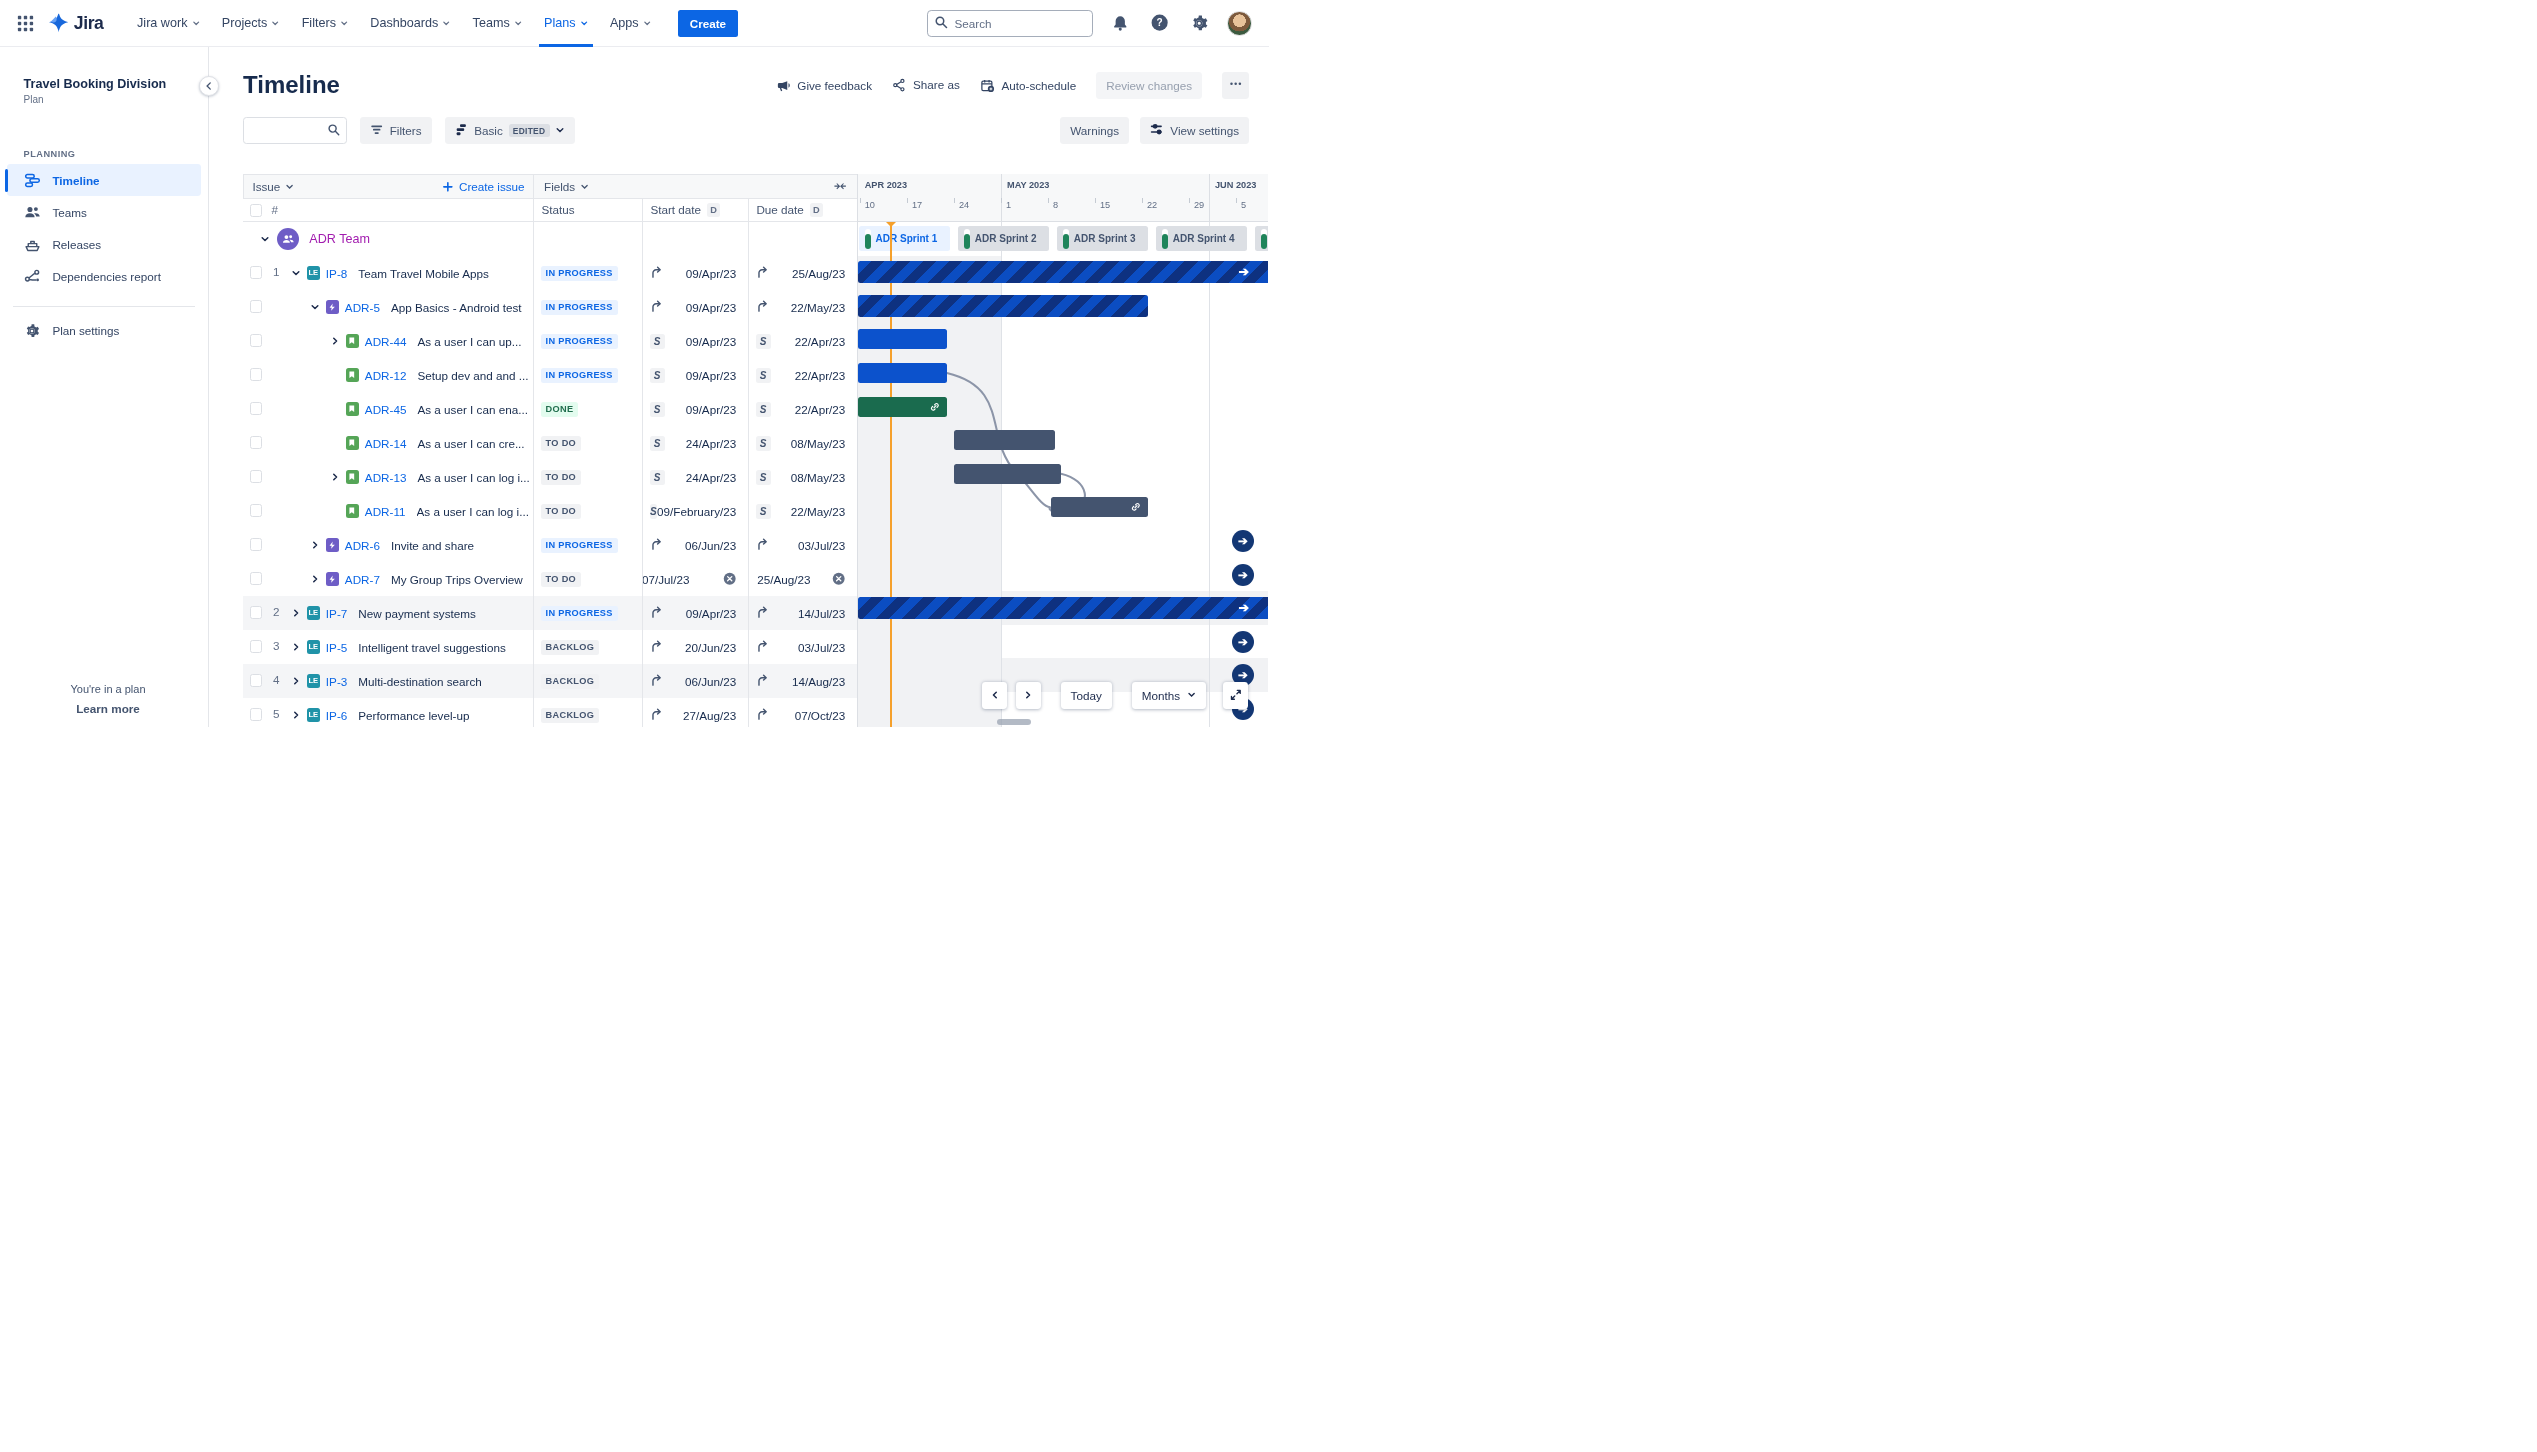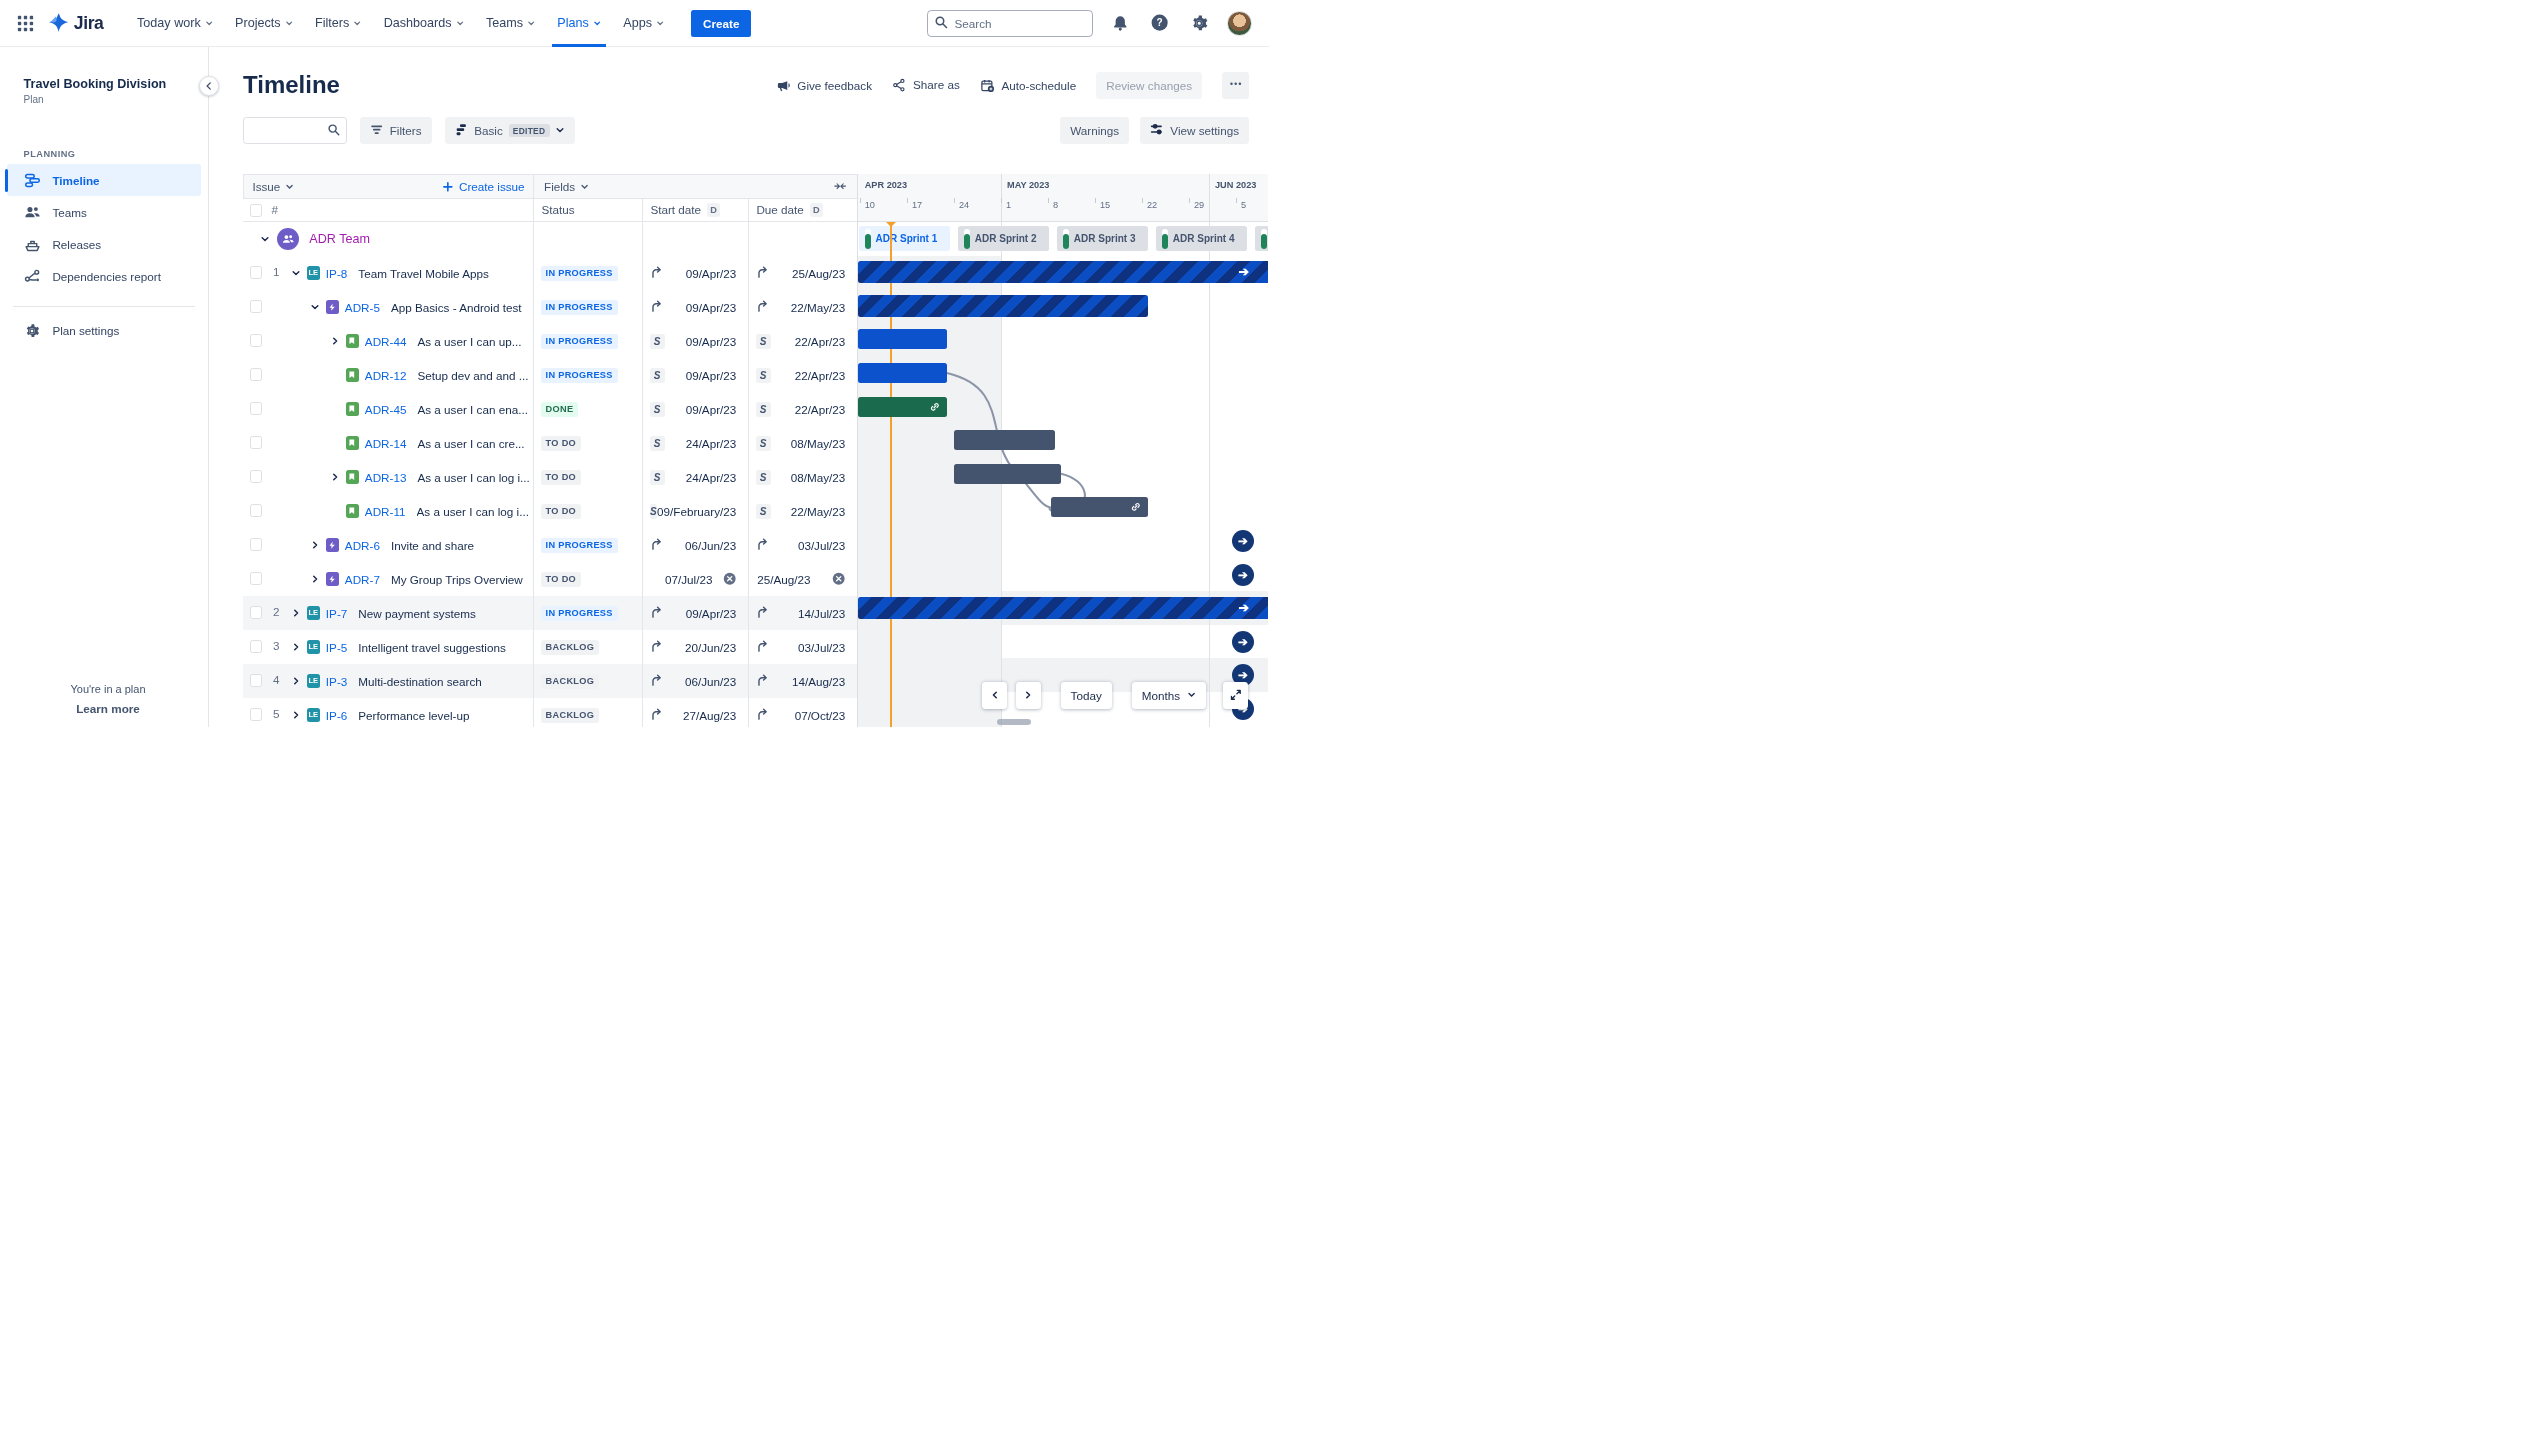--- a/index.html
+++ b/index.html
@@ -184,21 +184,21 @@
       </div>
       <div class="logo">
         <svg width="20" height="20" viewBox="0 0 24 24">
           <path fill="#1868DB" d="M12 1c1.6 5.4 4 8 9.6 9.6l1.4.4-1.4.4C16 13 13.6 15.6 12 21l-.4 2-.4-2C9.6 15.6 7.2 13 1.6 11.4L0 11l1.6-.4C7.2 9 9.6 6.4 11.2 1z"></path>
           <path fill="#66A1F5" d="M8.2 4.2 4.4 8 2 10.4c2.1 1 4.7 1.4 6.2-.2 1.6-1.6 1.2-4.1 0-6z"></path>
         </svg>
         <span class="logo-text">Jira</span>
       </div>
       <nav class="nav-items">
           <div class="nav-item">
-            <span>Today work</span>
+            <span>Jira work</span>
             <span class="chev"><svg width="8.4" height="8.4" viewBox="0 0 16 16" fill="none" stroke="currentColor" stroke-width="2.4" stroke-linecap="round" stroke-linejoin="round">
                 <path d="M3.5 6l4.5 4.5L12.5 6"></path>
               </svg></span>
           </div>
           <div class="nav-item">
             <span>Projects</span>
             <span class="chev"><svg width="8.4" height="8.4" viewBox="0 0 16 16" fill="none" stroke="currentColor" stroke-width="2.4" stroke-linecap="round" stroke-linejoin="round">
                 <path d="M3.5 6l4.5 4.5L12.5 6"></path>
               </svg></span>
           </div>
@@ -779,21 +779,21 @@
                 <svg width="8.4" height="8.4" viewBox="0 0 16 16" fill="#fff">
                   <path d="M9 1 3 9h4l-1 6 7-8H8z"></path>
                 </svg>
               </span>
       <a class="ikey">ADR-7</a>
       <span class="ititle">My Group Trips Overview</span>
             </div>
             <div class="cell c-status">
               <span class="sbadge s-todo">TO DO</span>
             </div>
-            <div class="cell datecell c-start" style="padding-left:23px;">
+            <div class="cell datecell c-start" style="padding-left:0;">
               <span class="dval">07/Jul/23</span>
               <span class="xcirc">
                 <svg width="13.4" height="13.4" viewBox="0 0 18 18">
                   <circle cx="9" cy="9" r="8" fill="#626F86"></circle>
                   <path d="M6.2 6.2l5.6 5.6M11.8 6.2l-5.6 5.6" stroke="#fff" stroke-width="1.8" stroke-linecap="round"></path>
                 </svg>
               </span>
             </div>
             <div class="cell datecell c-due" style="padding-left:9.2px;">
               <span class="dval">25/Aug/23</span>

